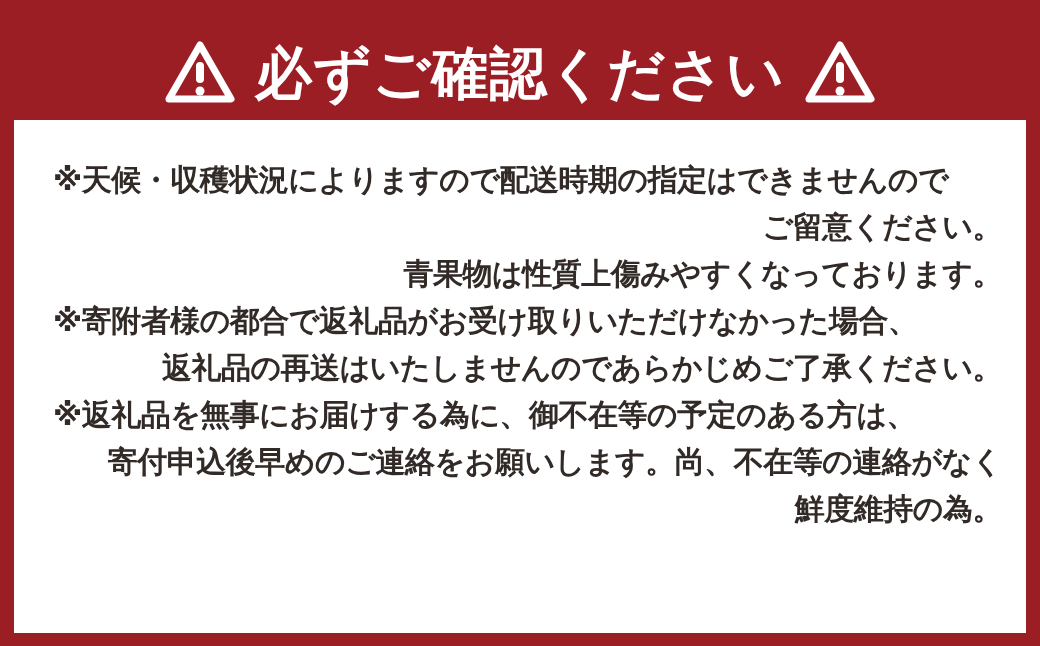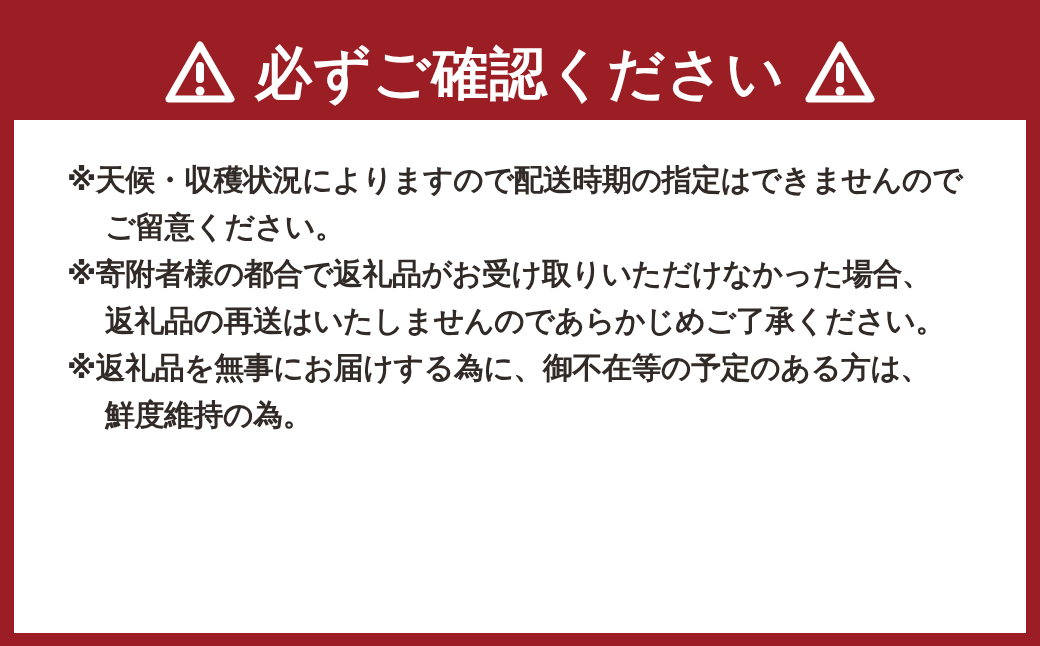--- a/index.html
+++ b/index.html
@@ -29,30 +29,30 @@
   .warn-icon { display: block; }
   .warn-icon svg { display: block; }
   .card {
     position: absolute;
     left: 14px;
     right: 14px;
     top: 120px;
     bottom: 13px;
     background: #FFFFFF;
     box-sizing: border-box;
-    padding: 36px 24px 0 53px;
+    padding: 36px 24px 0 39px;
     color: #312A26;
     font-size: 30px;
     font-weight: bold;
     line-height: 47px;
     letter-spacing: -0.5px;
   }
   .note { margin: 0; }
   .line { white-space: nowrap; }
-  .line.cont { padding-left: 38px; }
+  .line.cont { padding-left: 38px; text-align: right; }
 </style>
 </head>
 <body>
 
 <div class="page">
 
   <div class="header">
     <span class="warn-icon">
       <svg width="74" height="70" viewBox="0 0 74 70" xmlns="http://www.w3.org/2000/svg">
         <polygon points="37,6 68,60 6,60" fill="none" stroke="#FFFFFF" stroke-width="7" stroke-linejoin="round"></polygon>
@@ -71,27 +71,29 @@
   </div>
 
   <div class="card">
 
     <div class="note">
       <div class="line first">※天候・収穫状況によりますので配送時期の指定はできませんので</div>
       <div class="line cont">ご留意ください。</div>
     </div>
 
     <div class="note">
+      <div class="line cont">青果物は性質上傷みやすくなっております。</div>
     </div>
 
     <div class="note">
       <div class="line first">※寄附者様の都合で返礼品がお受け取りいただけなかった場合、</div>
       <div class="line cont">返礼品の再送はいたしませんのであらかじめご了承ください。</div>
     </div>
 
     <div class="note">
       <div class="line first">※返礼品を無事にお届けする為に、御不在等の予定のある方は、</div>
+      <div class="line cont">寄付申込後早めのご連絡をお願いします。尚、不在等の連絡がなく</div>
       <div class="line cont">鮮度維持の為。</div>
     </div>
 
   </div>
 
 </div>
 
 </body></html>

